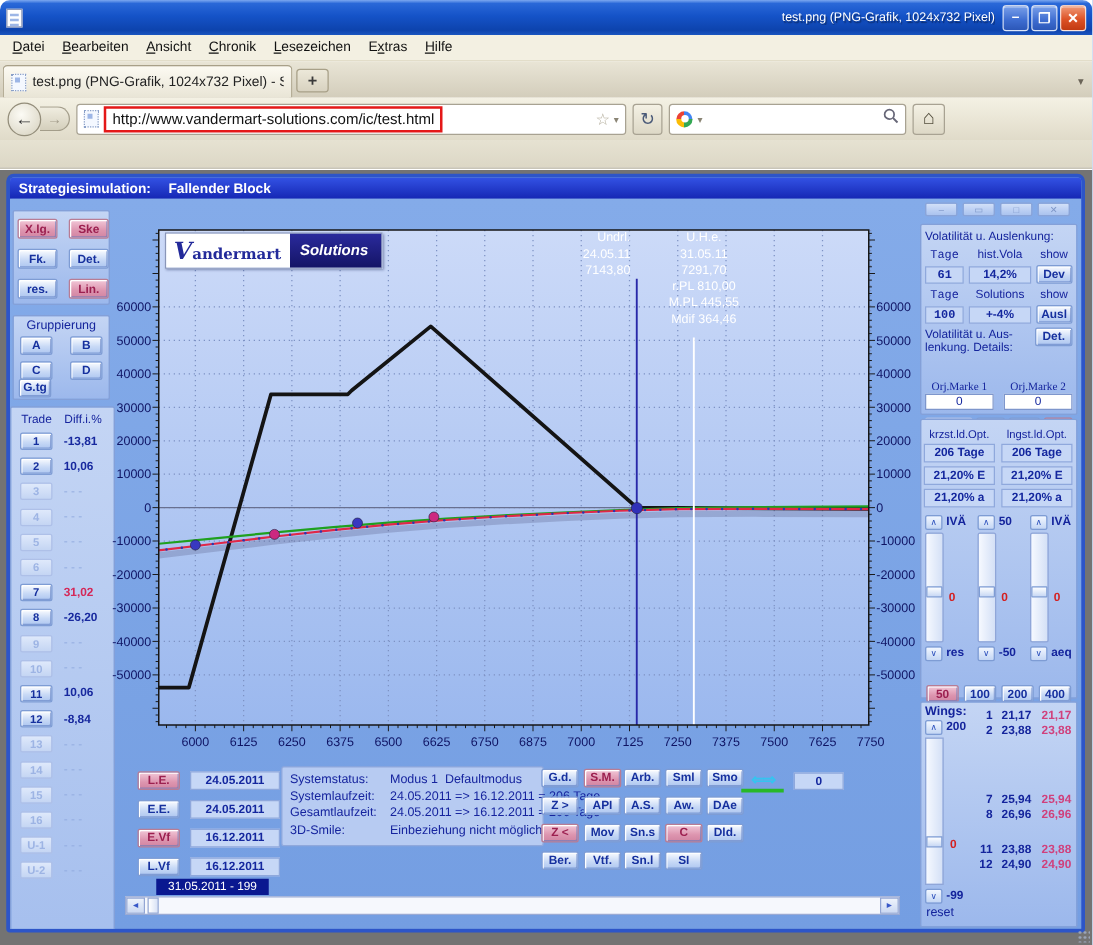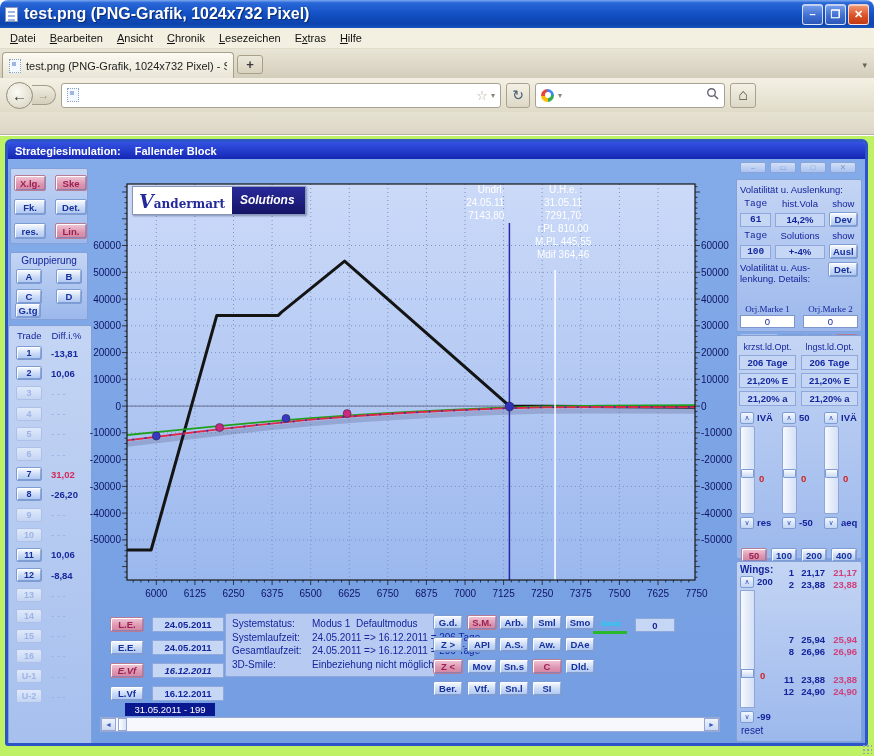--- a/index.html
+++ b/index.html
@@ -5,21 +5,21 @@
   *{margin:0;padding:0;box-sizing:border-box;}
   html,body{width:874px;height:756px;}
   body{font-family:"Liberation Sans",sans-serif;background:#fff;overflow:hidden;}
   #stage{position:relative;width:874px;height:756px;background:#fff;overflow:hidden;}
 
   
   .titlebar{height:28px;background:linear-gradient(180deg,#7ca8f0 0%,#2a68d8 10%,#1553c8 45%,#0d43ad 86%,#1a55c0 100%);
     border-radius:8px 8px 0 0;display:flex;align-items:center;padding:0 5px;gap:6px;}
   .doc-icon{width:13px;height:15px;background:#fff;border:1px solid #8a96b8;position:relative;flex:0 0 auto;}
   .doc-icon::before{content:"";position:absolute;left:2px;top:3px;right:2px;height:2px;background:#9db6e6;box-shadow:0 4px 0 #9db6e6,0 8px 0 #9db6e6;}
-  .win-title{color:#fff;font-weight:bold;font-size:16px;text-shadow:1px 1px 1px #0a2a6a;flex:1;white-space:nowrap;overflow:hidden;}
+  .win-title{color:#fff;font-weight:normal;font-size:10px;text-shadow:1px 1px 1px #0a2a6a;flex:1;white-space:nowrap;overflow:hidden;text-align:right;}
   .winbtns{display:flex;gap:2px;}
   .win-btn{width:21px;height:21px;border-radius:3px;border:1px solid rgba(255,255,255,.75);display:flex;align-items:center;justify-content:center;
     color:#fff;font-size:11px;font-weight:bold;background:linear-gradient(180deg,#7aa0ea,#3d6cd0 60%,#2c57b8);box-shadow:inset 0 1px 0 rgba(255,255,255,.5);}
   .win-btn.close{background:linear-gradient(180deg,#f09a78,#dd5226 55%,#c23a12);}
   .menubar{height:21px;background:#f3f0e2;border-bottom:1px solid #e2ddc9;display:flex;align-items:center;padding-left:3px;}
   .menu-item{font-size:11px;color:#111;padding:3px 7px;cursor:default;}
   .tabstrip{height:29px;background:linear-gradient(180deg,#e9e5d6,#d3cdbb);display:flex;align-items:flex-end;padding-left:2px;position:relative;}
   .tab{height:26px;width:232px;background:linear-gradient(180deg,#fcfaf2,#e9e5d6);border:1px solid #a8a088;border-bottom:none;
     border-radius:4px 4px 0 0;display:flex;align-items:center;padding:0 6px;gap:5px;font-size:11px;color:#222;}
   .tab span{white-space:nowrap;overflow:hidden;}
@@ -40,21 +40,21 @@
   .star{font-size:13px;}
   .caret{font-size:8px;color:#8a8474;}
   .reload-btn{width:24px;height:25px;background:linear-gradient(180deg,#f4f1e4,#ddd8c6);border:1px solid #a8a292;border-radius:3px;
     display:flex;align-items:center;justify-content:center;font-size:14px;color:#4a5a78;}
   .searchbox{width:190px;height:25px;background:#fff;border:1px solid #a8a292;border-radius:3px;display:flex;align-items:center;padding:0 5px;gap:4px;}
   .glogo{width:13px;height:13px;border-radius:50%;background:conic-gradient(#4285f4 0 90deg,#34a853 0 180deg,#fbbc05 0 270deg,#ea4335 0);position:relative;flex:0 0 auto;}
   .glogo::before{content:"";position:absolute;inset:3.5px;background:#fff;border-radius:50%;}
   .mag{margin-left:auto;}
   .home-btn{width:26px;height:25px;display:flex;align-items:center;justify-content:center;font-size:16px;color:#55503f;
     background:linear-gradient(180deg,#f4f1e4,#ddd8c6);border:1px solid #a8a292;border-radius:3px;}
-  .page{position:absolute;top:136px;left:0;right:0;bottom:0;background:#bef264;}
+  .page{position:absolute;top:136px;left:0;right:0;bottom:0;background:#737373;}
   .grip{position:absolute;right:2px;bottom:2px;width:10px;height:10px;
     background:radial-gradient(circle,#9aa4b8 1px,transparent 1.2px);background-size:4px 4px;}
 
   
   #app{position:absolute;left:5px;top:3px;width:863px;height:607px;border:3px solid #2d55c8;border-radius:6px 6px 3px 3px;
     background:#7ba4e6;overflow:hidden;box-shadow:inset 0 0 0 1px #5c82d8;}
   .app-titlebar{height:17px;background:linear-gradient(180deg,#3352e4,#1527b4);display:flex;align-items:center;gap:14px;padding:0 7px;}
   .app-titlebar span{color:#fff;font-size:11px;font-weight:bold;white-space:nowrap;}
   .app-body{position:relative;width:100%;height:calc(100% - 17px);background:linear-gradient(180deg,#84abe9,#749ee2);font-size:10px;color:#16249e;}
 
@@ -190,20 +190,23 @@
     </div>
     <div class="newtab">+</div>
     <div class="tablist">▾</div>
   </div>
 
   <div class="navbar">
     <div class="nav-back">←</div>
     <div class="nav-fwd">→</div>
     <div class="urlbar">
       <div class="favicon"></div>
+      <div class="url-red">
+        <span>http://www.vandermart-solutions.com/ic/test.html</span>
+      </div>
       <div class="url-right">
         <span class="star">☆</span>
         <span class="caret">▾</span>
       </div>
     </div>
     <div class="reload-btn">↻</div>
     <div class="searchbox">
       <div class="glogo"></div>
       <span class="caret">▾</span>
       <span class="mag">
@@ -871,21 +874,21 @@
 
         <div id="bottom">
           <div class="drow" style="left:15px;top:6px;">
             <div class="btn pink">L.E.</div>
             <div class="field">24.05.2011</div>
           </div>
           <div class="drow" style="left:15px;top:29px;">
             <div class="btn">E.E.</div>
             <div class="field">24.05.2011</div>
           </div>
-          <div class="drow" style="left:15px;top:52px;font-style:italic;">
+          <div class="drow" style="left:15px;top:52px;">
             <div class="btn pink">E.Vf</div>
             <div class="field">16.12.2011</div>
           </div>
           <div class="drow" style="left:15px;top:75px;">
             <div class="btn">L.Vf</div>
             <div class="field">16.12.2011</div>
           </div>
 
           <div id="status-box">
             <div class="srow">

